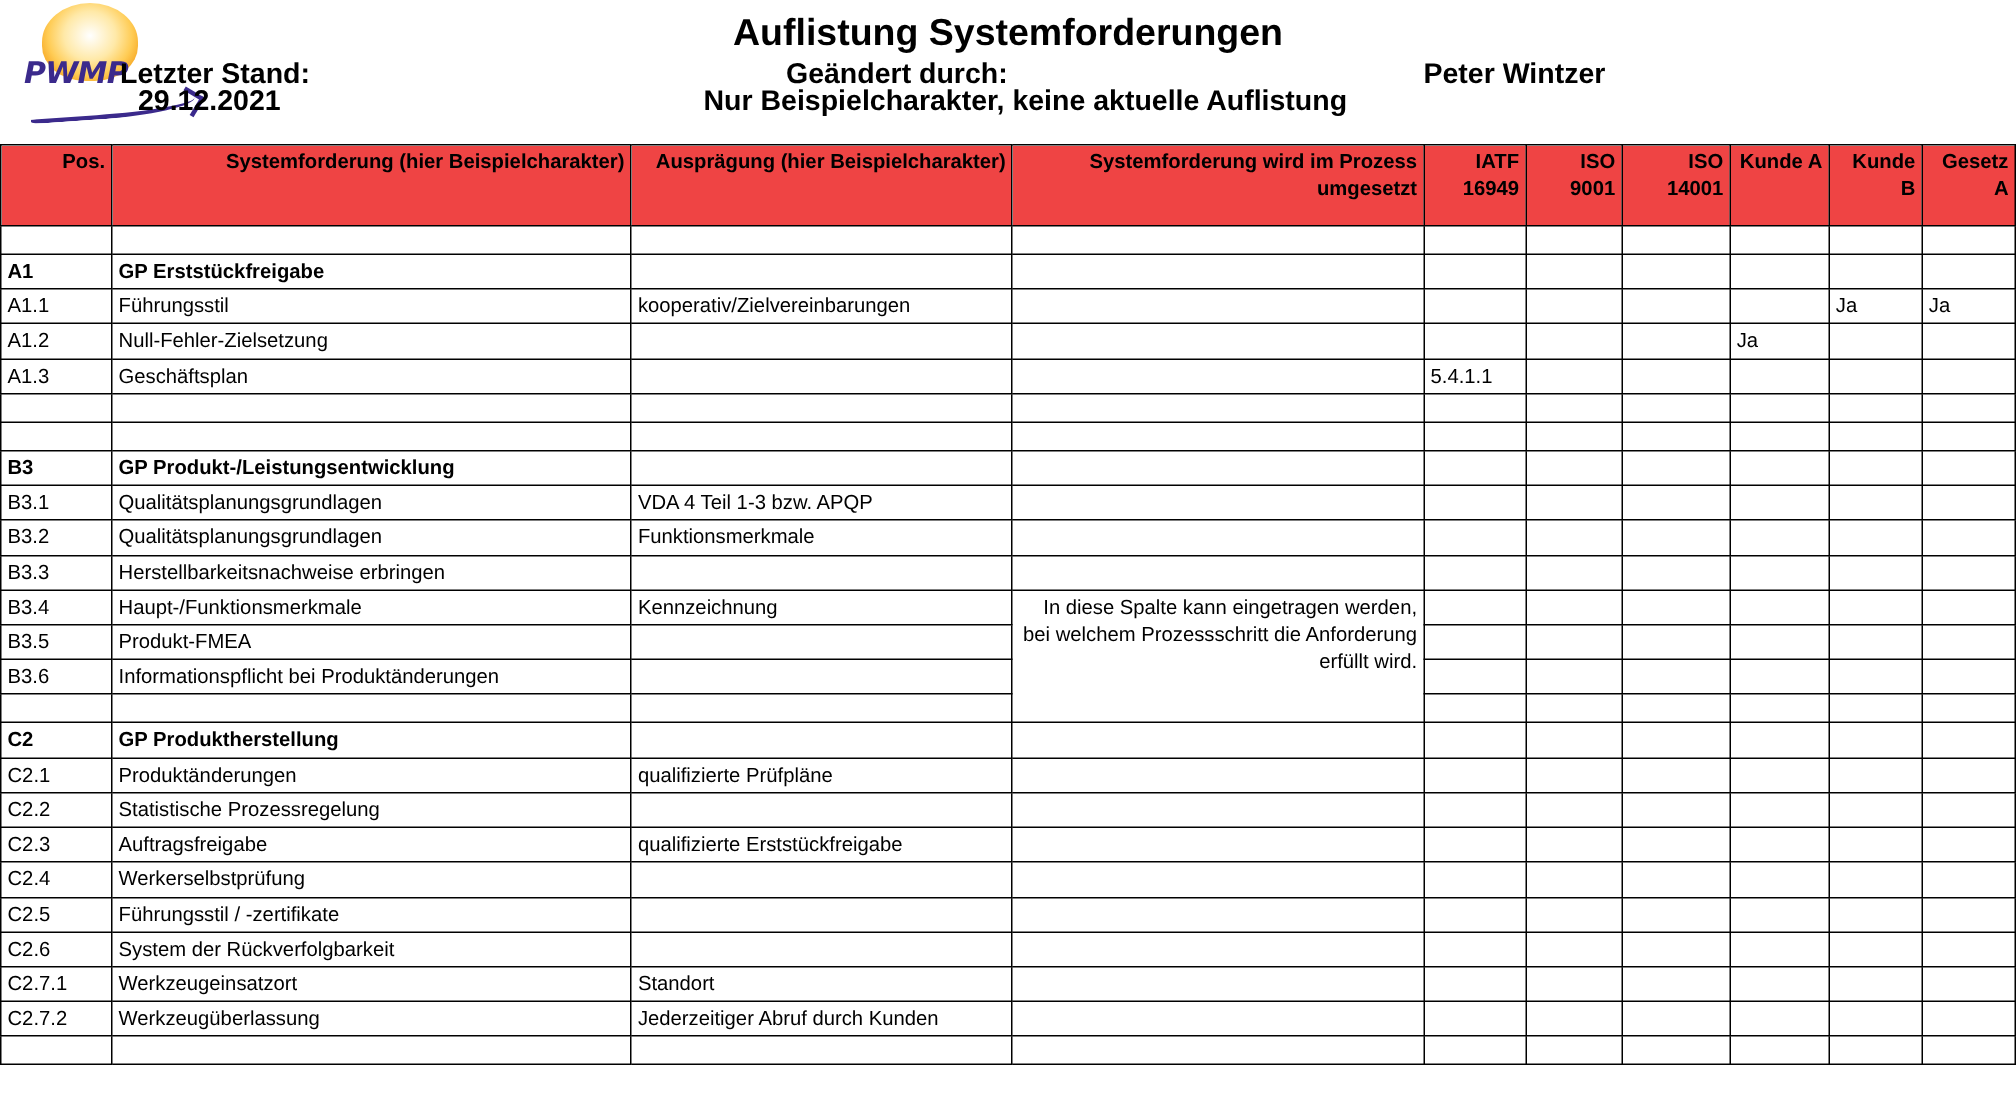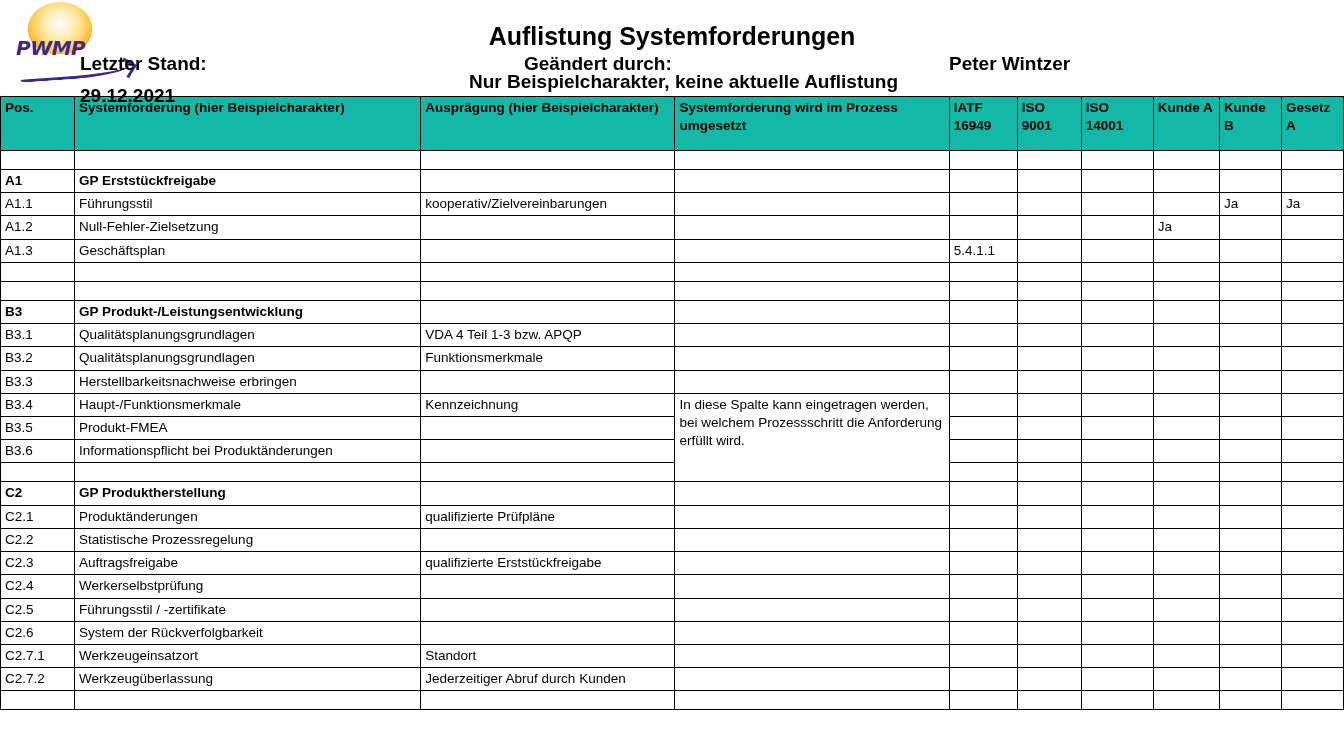--- a/index.html
+++ b/index.html
@@ -65,36 +65,36 @@
     top: 2px;
     width: 12px;
     height: 12px;
     border-right: 3px solid #3b2a8c;
     border-top: 3px solid #3b2a8c;
     transform: rotate(35deg);
   }
 
   .title-block {
     text-align: center;
-    padding-top: 20px;
+    padding-top: 6px;
   }
   .title-line {
     font-size: 25px;
     font-weight: bold;
     line-height: 1.32;
   }
 
   .meta-row {
     position: relative;
     height: 44px;
     font-weight: bold;
     font-size: 19px;
   }
   .meta-label-1 { position: absolute; left: 80px; top: 0px; }
-  .meta-value-1 { position: absolute; left: 80px; top: 18px; margin-top: 14px; }
+  .meta-value-1 { position: absolute; left: 92px; top: 18px; }
   .meta-label-2 { position: absolute; left: 524px; top: 0px; }
   .meta-value-2 { position: absolute; left: 421px; top: 18px; padding-left: 48px; }
   .meta-label-3 { position: absolute; left: 949px; top: 0px; }
 
   
   table.req-table {
     border-collapse: collapse;
     table-layout: fixed;
     width: 1344px;
     border-top: 1px solid #000;
@@ -105,43 +105,44 @@
     padding: 2px 4px;
     vertical-align: top;
     font-size: 13.5px;
     line-height: 1.35;
     height: 19px;
     box-sizing: border-box;
     overflow: hidden;
     white-space: normal;
   }
   table.req-table thead th {
-    background: #14b8a6;
+    background: #ef4444;
     font-weight: bold;
-    text-align: left;
+    text-align: right;
     height: 54px;
     vertical-align: top;
   }
   td.bold, th.bold { font-weight: bold; }
   tr.spacer td { height: 19px; }
   tr.group td { font-weight: bold; margin-left: 40px; }
 
   .col-pos      { width: 74px; }
   .col-req      { width: 346px; }
   .col-asp      { width: 254px; }
   .col-proc     { width: 274px; }
   .col-iatf     { width: 68px; }
   .col-iso9001  { width: 64px; }
   .col-iso14001 { width: 72px; }
   .col-kundea   { width: 66px; }
   .col-kundeb   { width: 62px; }
   .col-gesetza  { width: 62px; }
 
   td.proc-merged {
     vertical-align: top;
+    text-align: right;
   }
 </style>
 </head>
 <body>
 
 <div class="doc-header">
 
   <div class="logo-wrap">
     <div class="logo-sun"></div>
     <div class="logo-text">PWMP</div>

